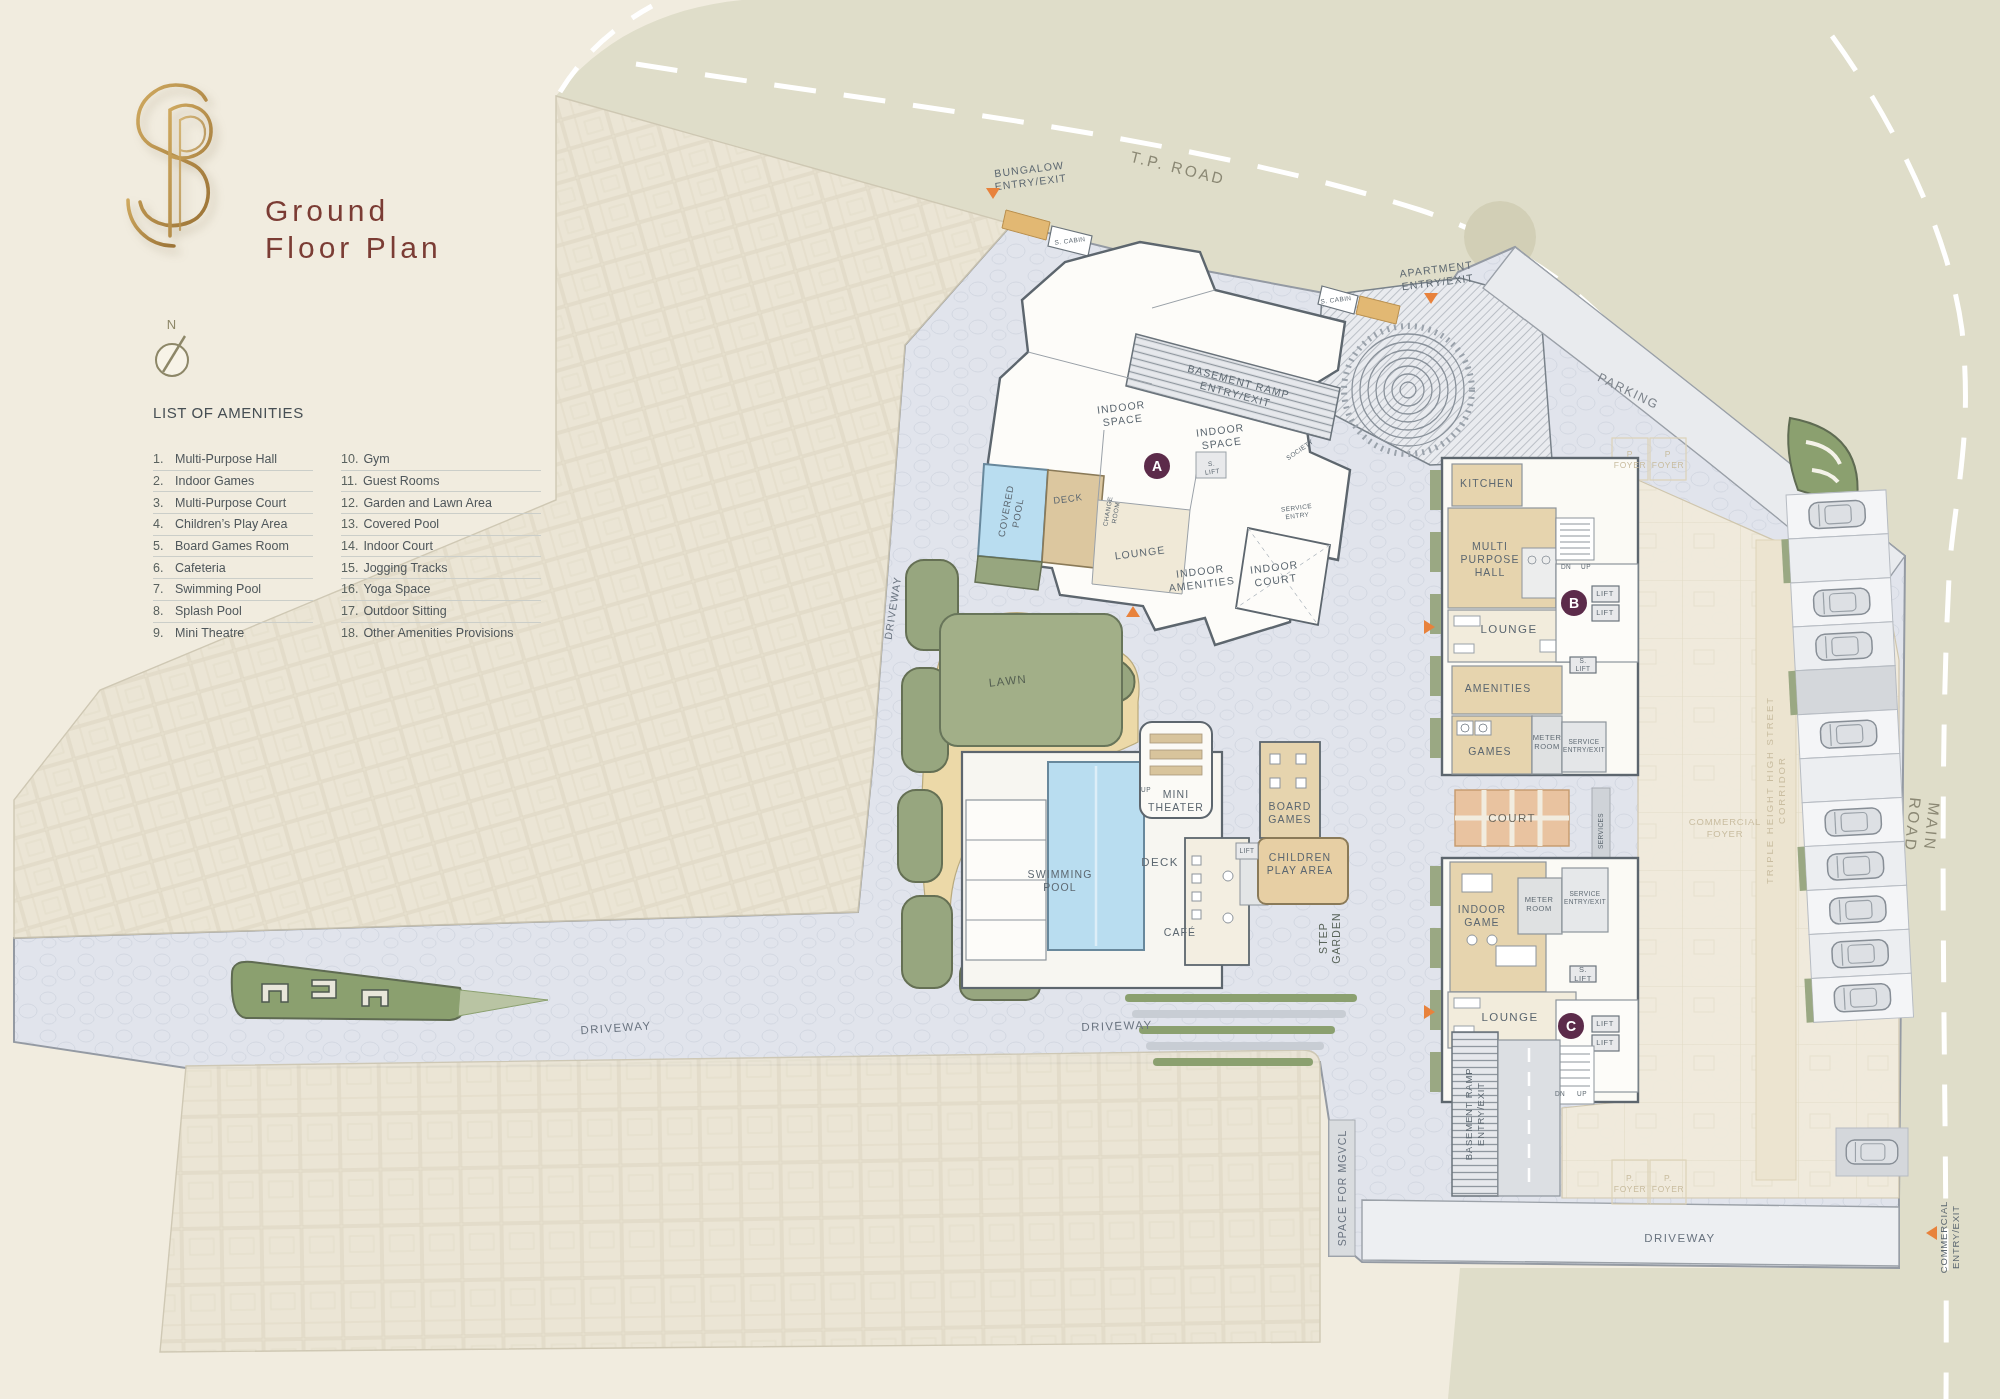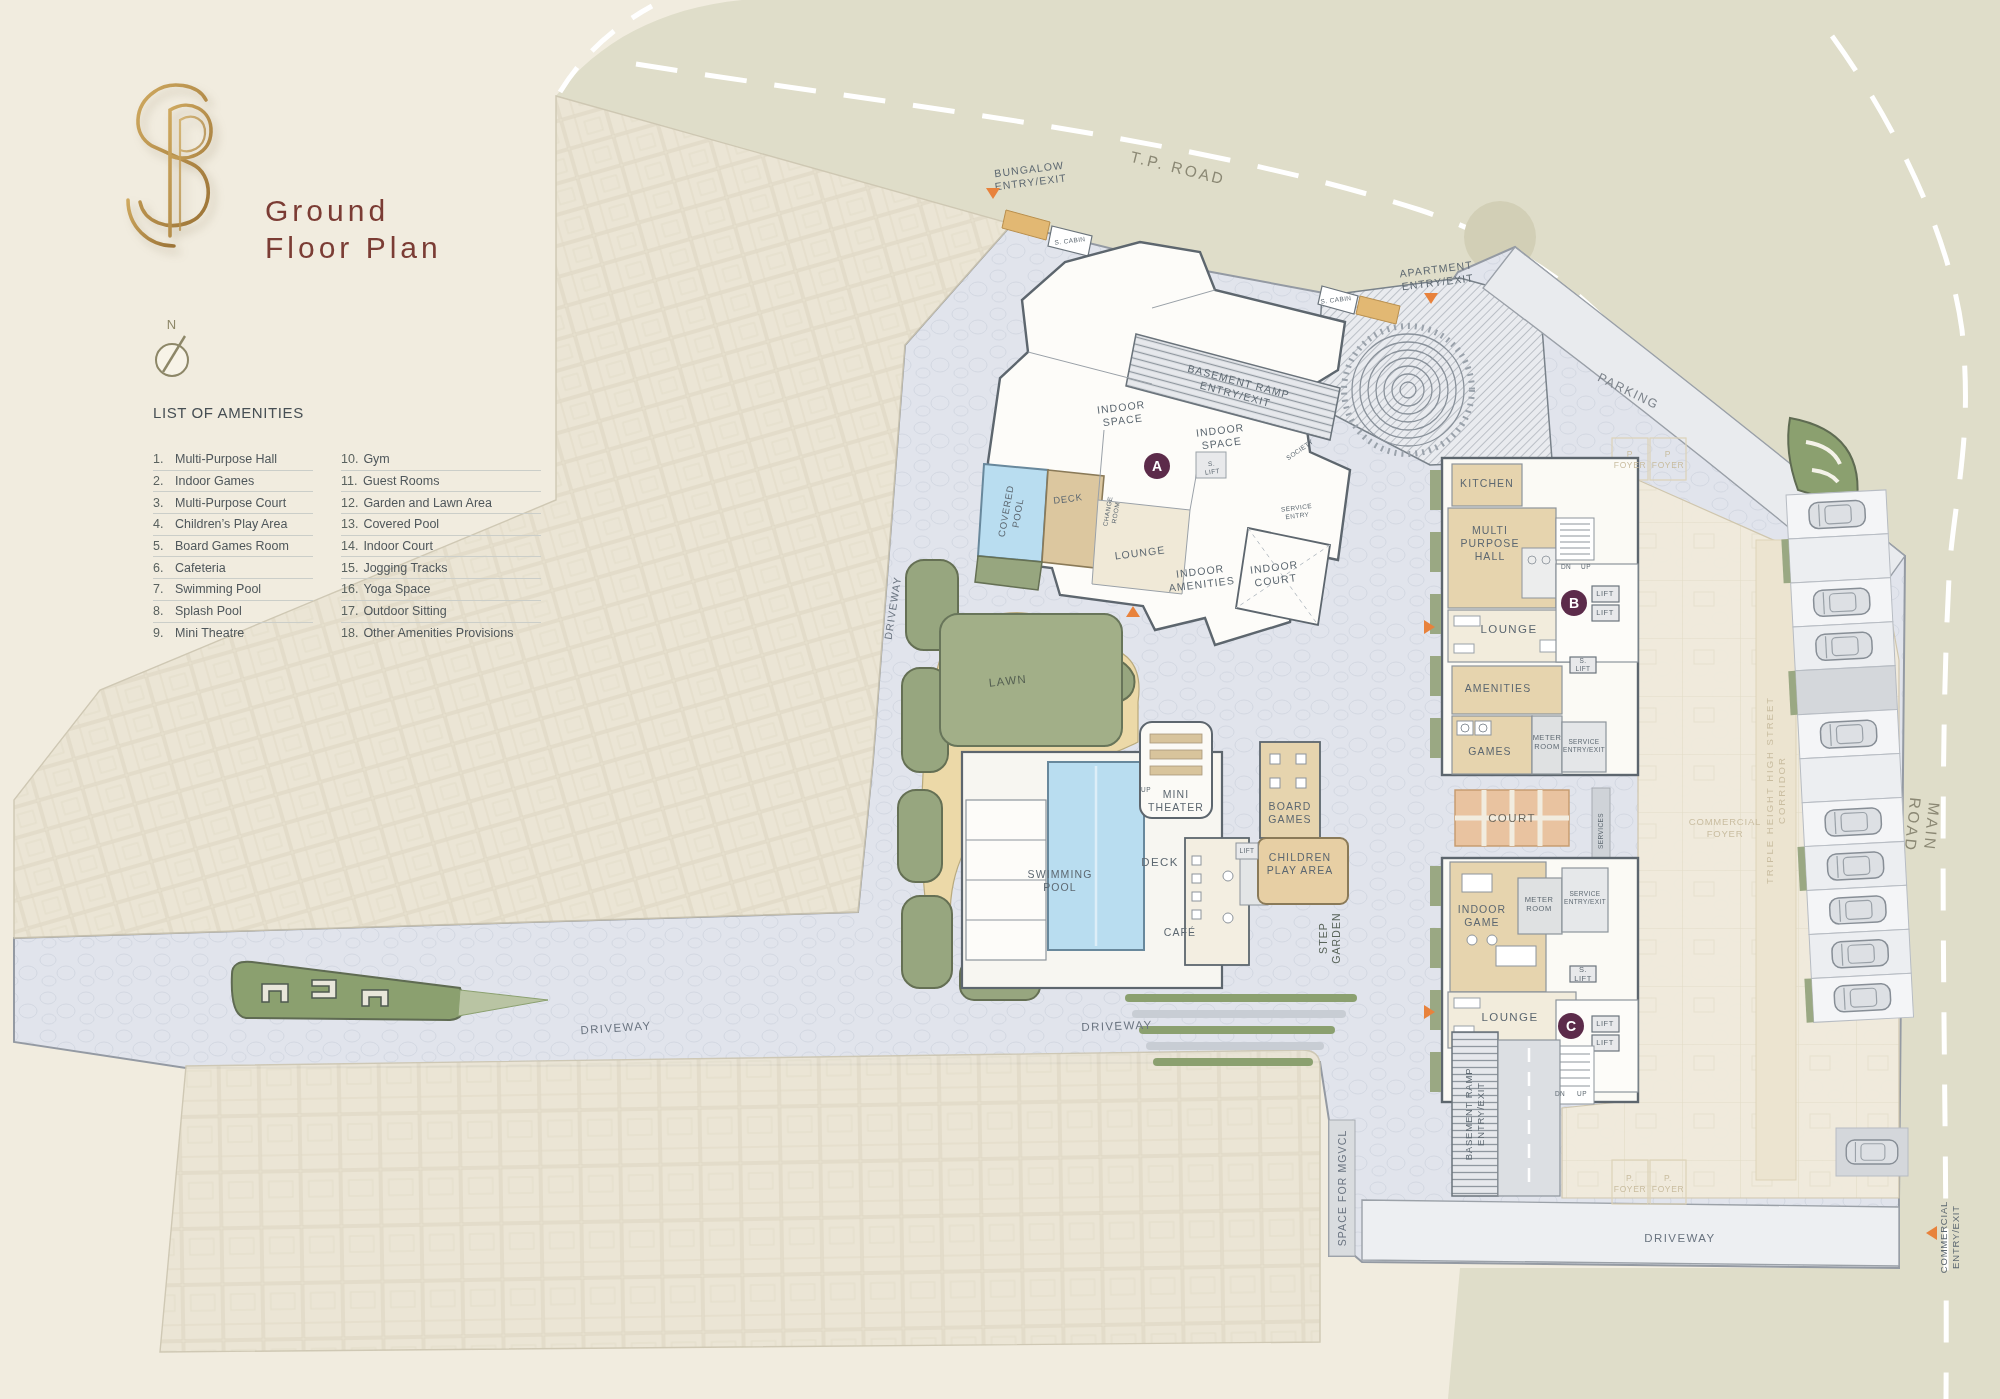--- a/index.html
+++ b/index.html
@@ -506,21 +506,21 @@
 <div class="lbl s10" style="left:1300px;top:864px">CHILDREN
 PLAY AREA</div>
 <div class="lbl s10" style="left:1060px;top:881px">SWIMMING
 POOL</div>
 <div class="lbl s11" style="left:1160px;top:862px">DECK</div>
 <div class="lbl s10" style="left:1180px;top:933px">CAFÉ</div>
 <div class="lbl s6" style="left:1247px;top:851px">LIFT</div>
 <div class="lbl s6" style="left:1146px;top:790px">UP</div>
 
 <div class="lbl s10" style="left:1487px;top:484px">KITCHEN</div>
-<div class="lbl s10" style="left:1490px;top:544px">MULTI
+<div class="lbl s10" style="left:1490px;top:560px">MULTI
 PURPOSE
 HALL</div>
 <div class="lbl s11" style="left:1509px;top:629px">LOUNGE</div>
 <div class="lbl s10" style="left:1498px;top:689px">AMENITIES</div>
 <div class="lbl s10" style="left:1490px;top:752px">GAMES</div>
 <div class="lbl s7" style="left:1547px;top:742px">METER
 ROOM</div>
 <div class="lbl s6" style="left:1584px;top:746px">SERVICE
 ENTRY/EXIT</div>
 <div class="badge" style="left:1574px;top:603px">B</div>

